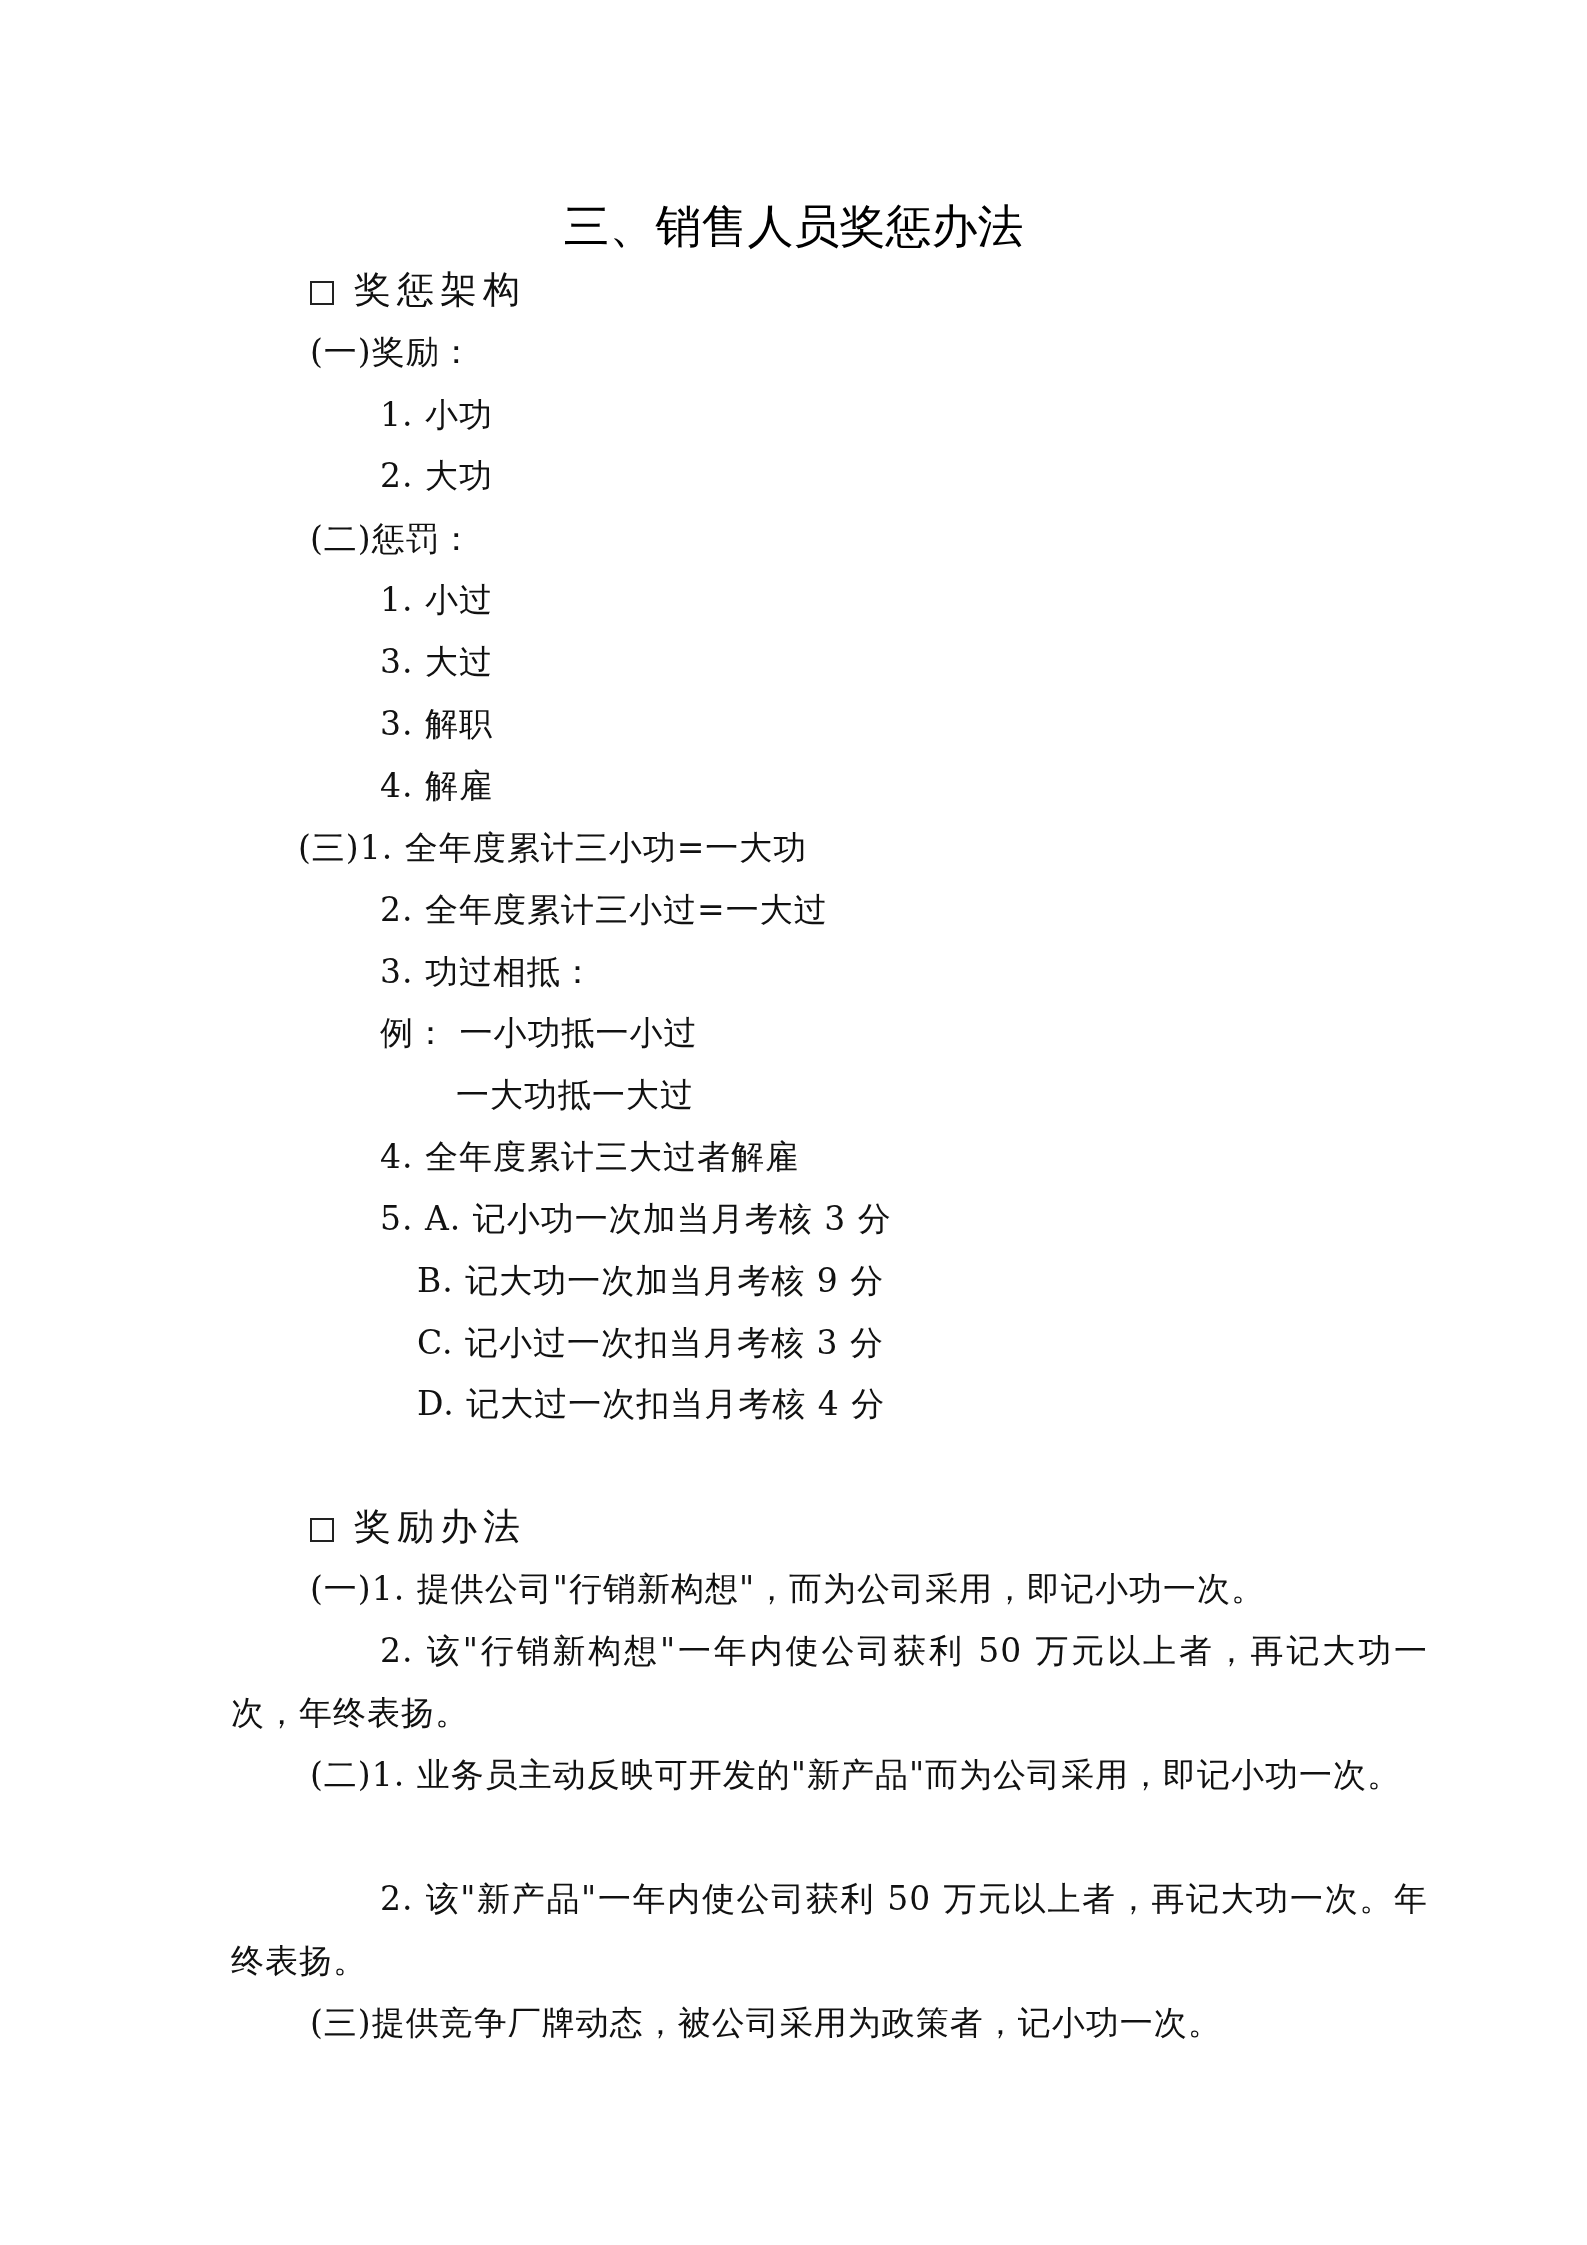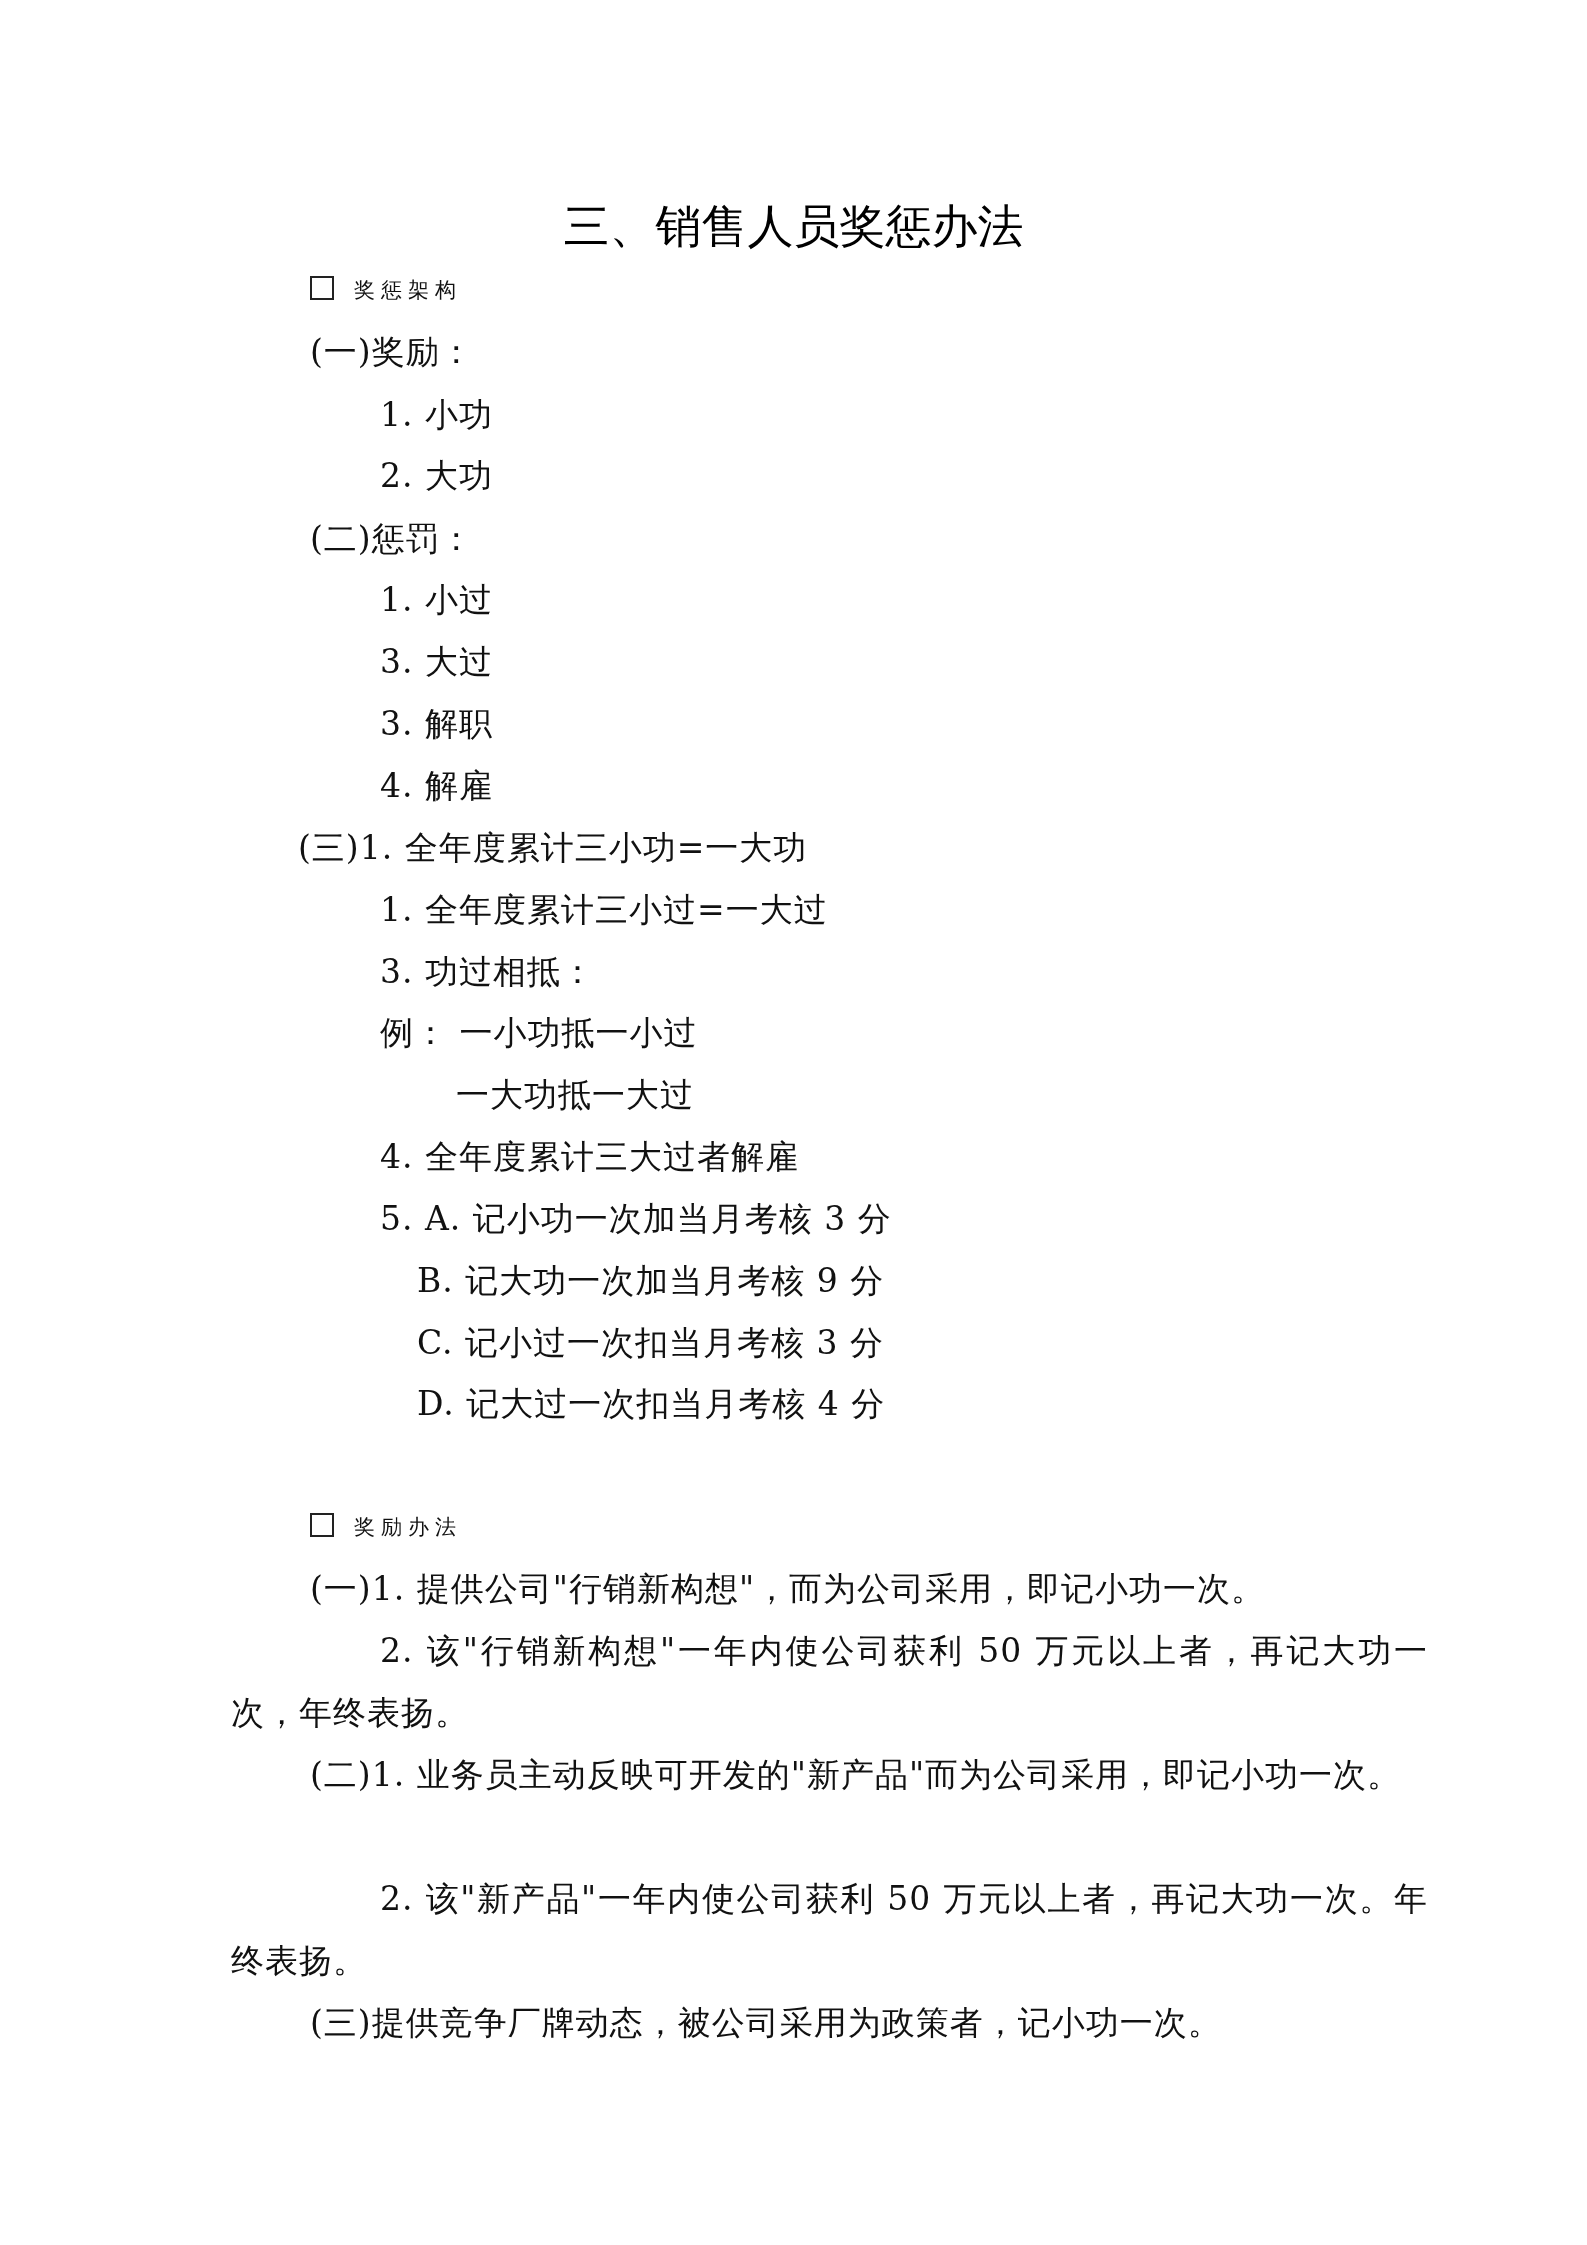--- a/index.html
+++ b/index.html
@@ -2,21 +2,21 @@
 <html><head>
 <meta charset="utf-8">
 <style>
   html, body { margin: 0; padding: 0; background: #ffffff; }
   body { width: 1587px; height: 2245px; position: relative; overflow: hidden;
          font-family: "DejaVu Serif", "Liberation Serif", serif; color: #111; }
   .page { position: absolute; left: 0; top: 0; width: 1393px; height: 2245px; background: #fff; }
   .title { position: absolute; top: 196px; left: 0; width: 1587px; text-align: center;
            font-family: "DejaVu Sans", "Liberation Sans", sans-serif; font-size: 46px; line-height: 60px; color: #000; }
   .line { position: absolute; font-size: 33px; line-height: 44px; white-space: nowrap; letter-spacing: 1px; }
-  .sec-head { position: absolute; font-size: 21px; line-height: 44px; white-space: nowrap; letter-spacing: 6px; }
+  .sec-head { position: absolute; font-size: 37px; line-height: 44px; white-space: nowrap; letter-spacing: 6px; }
   .box { display: inline-block; width: 24px; height: 24px; border: 2px solid #222; vertical-align: -3px; margin-right: 20px; box-sizing: border-box; }
   .para { position: absolute; left: 231px; width: 1197px; font-size: 33px; line-height: 62px; text-align: justify; letter-spacing: 1px; }
   .para .indent1 { display: inline-block; width: 79px; }
   .para .indent2 { display: inline-block; width: 149px; }
 </style>
 </head>
 <body>
 
 <div class="page">
 
@@ -28,21 +28,21 @@
 
   <div class="line" style="left:310px; top:330px;">(一)奖励：</div>
   <div class="line" style="left:380px; top:393px;">1. 小功</div>
   <div class="line" style="left:380px; top:454px;">2. 大功</div>
   <div class="line" style="left:310px; top:517px;">(二)惩罚：</div>
   <div class="line" style="left:380px; top:578px;">1. 小过</div>
   <div class="line" style="left:380px; top:640px;">3. 大过</div>
   <div class="line" style="left:380px; top:702px;text-align:right;">3. 解职</div>
   <div class="line" style="left:380px; top:764px;">4. 解雇</div>
   <div class="line" style="left:298px; top:826px;">(三)1. 全年度累计三小功=一大功</div>
-  <div class="line" style="left:380px; top:888px;">1. 全年度累计三小过=一大过</div>
+  <div class="line" style="left:380px; top:888px;">2. 全年度累计三小过=一大过</div>
   <div class="line" style="left:380px; top:950px;text-align:center;">3. 功过相抵：</div>
   <div class="line" style="left:380px; top:1011px;">例：  一小功抵一小过</div>
   <div class="line" style="left:456px; top:1073px;">一大功抵一大过</div>
   <div class="line" style="left:380px; top:1135px;">4. 全年度累计三大过者解雇</div>
   <div class="line" style="left:380px; top:1197px;">5. A. 记小功一次加当月考核 3 分</div>
   <div class="line" style="left:417px; top:1259px;">B. 记大功一次加当月考核 9 分</div>
   <div class="line" style="left:417px; top:1321px;">C. 记小过一次扣当月考核 3 分</div>
   <div class="line" style="left:417px; top:1382px;">D. 记大过一次扣当月考核 4 分</div>
 
   <div class="sec-head" style="left:310px; top:1505px;">

